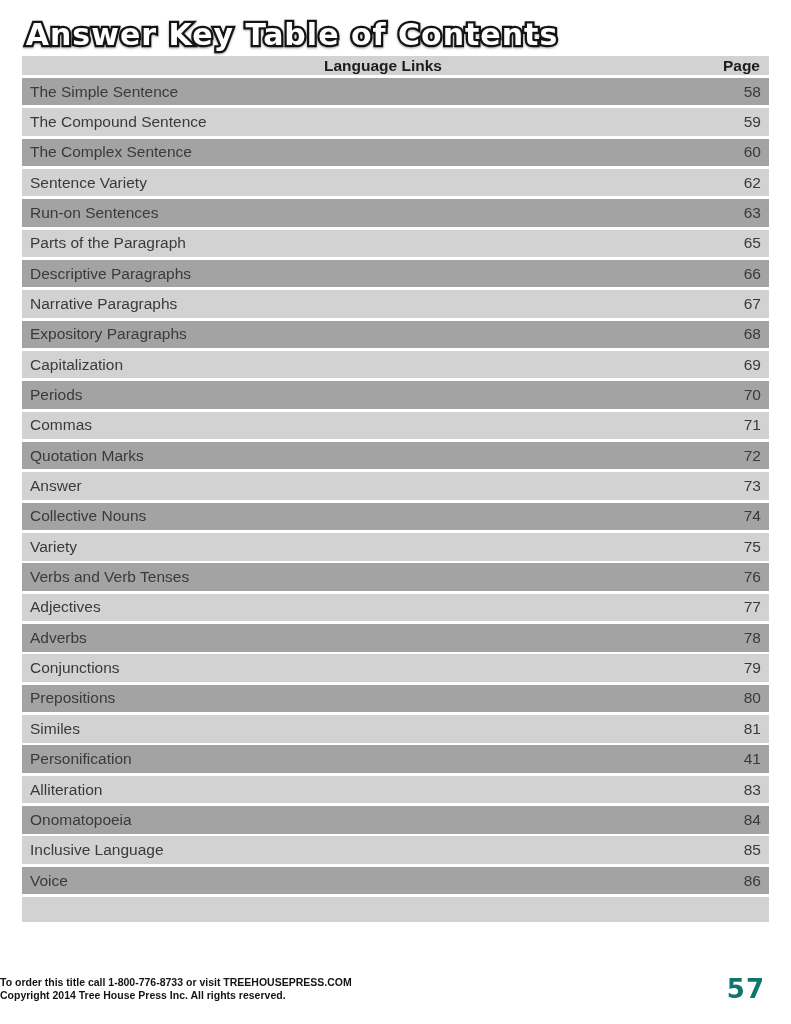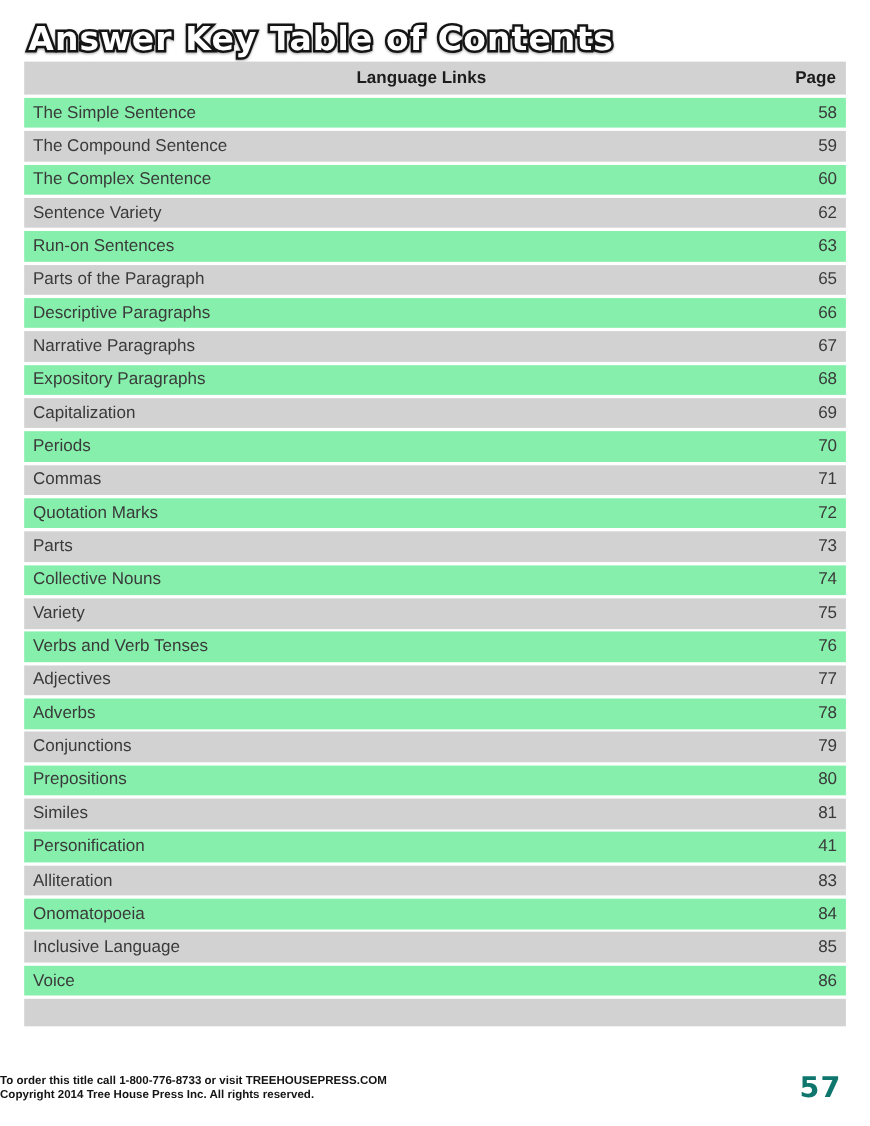--- a/index.html
+++ b/index.html
@@ -33,31 +33,31 @@
     position:absolute; top:56px; left:22px; width:747px;
   }
   .toc-row {
     position:relative;
     height:27.5px;
     margin-bottom:2.85px;
     font-size:15.5px;
     color:#3a3a3a;
   }
   .toc-row.stripe { background:var(--stripe); }
-  .toc-row.plain  { background:#86efac; }
+  .toc-row.plain  { background:#a3a3a3; }
   .toc-row .label {
     position:absolute; left:8px; top:50%; transform:translateY(-50%);
     white-space:nowrap;
   }
   .toc-row .pagenum {
     position:absolute; right:8px; top:50%; transform:translateY(-50%);
   }
   .header-row {
     position:relative;
-    height:30px;
+    height:19px;
     margin-bottom:2.85px;
     background:var(--stripe);
     font-weight:bold; font-size:15.5px; color:#1c1c1c;padding-left:18px;
   }
   .header-row .section-label {
     position:absolute; left:361px; top:50%;
     transform:translate(-50%,-50%);
     white-space:nowrap;
   }
   .header-row .page-label {
@@ -145,21 +145,21 @@
   </div>
       <div class="toc-row stripe">
     <span class="label">Commas</span>
     <span class="pagenum">71</span>
   </div>
       <div class="toc-row plain">
     <span class="label">Quotation Marks</span>
     <span class="pagenum">72</span>
   </div>
       <div class="toc-row stripe">
-    <span class="label">Parts</span>
+    <span class="label">Answer</span>
     <span class="pagenum">73</span>
   </div>
       <div class="toc-row plain">
     <span class="label">Collective Nouns</span>
     <span class="pagenum">74</span>
   </div>
       <div class="toc-row stripe">
     <span class="label">Variety</span>
     <span class="pagenum">75</span>
   </div>

